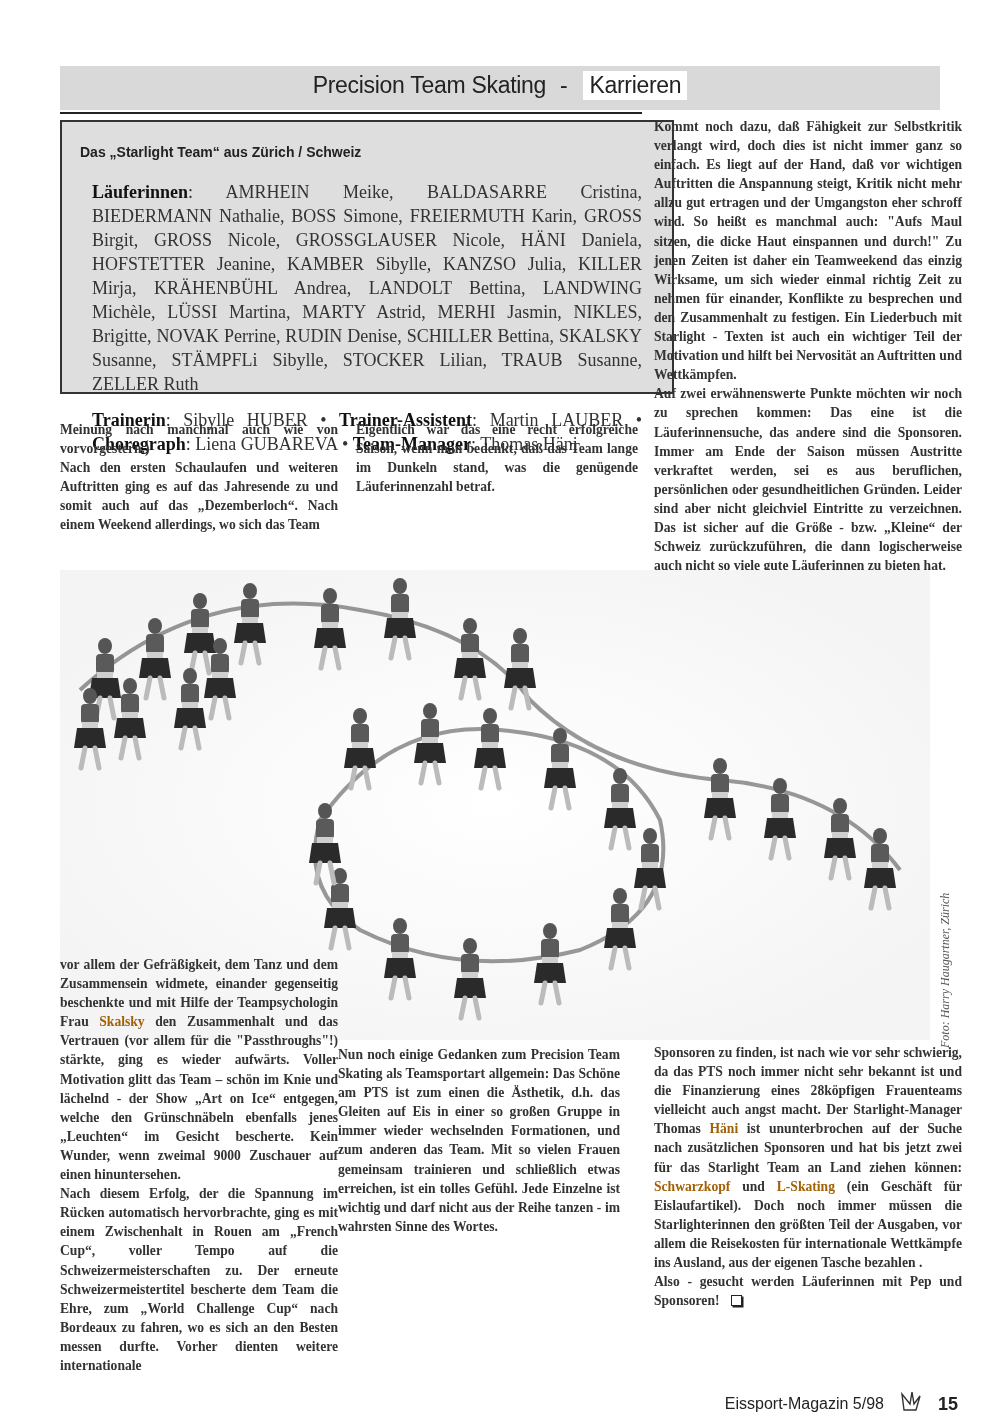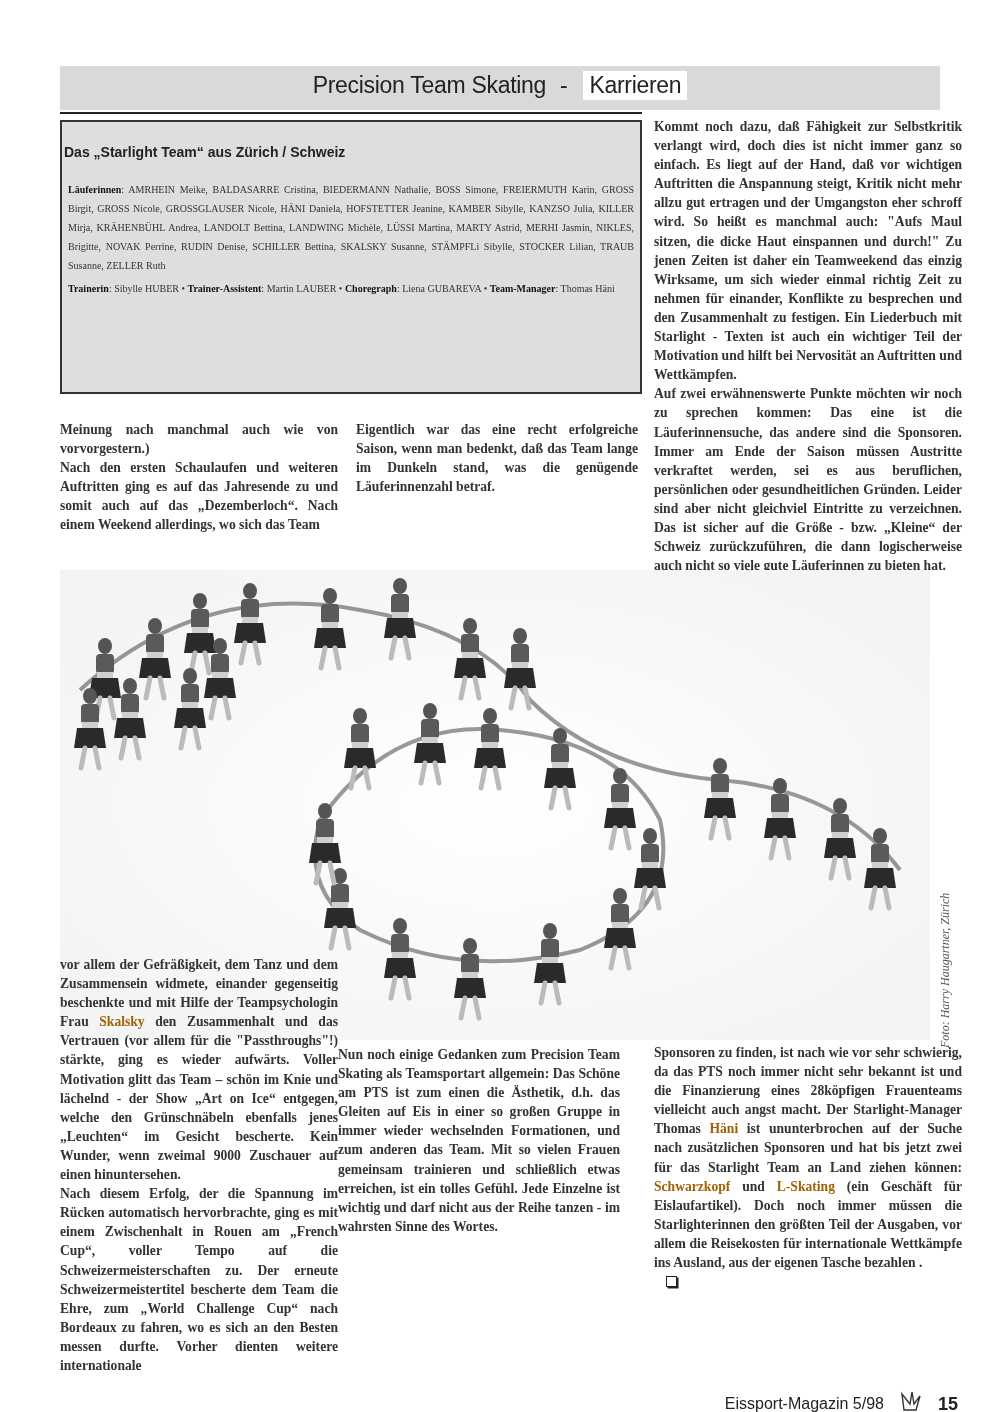--- a/index.html
+++ b/index.html
@@ -6,23 +6,23 @@
   body { width:1000px; height:1412px; background:#ffffff; position:relative; overflow:hidden;
          font-family:"Liberation Serif", serif; color:#222; }
   .header-bar { position:absolute; left:60px; top:66px; width:880px; height:44px; background:#d9d9d9; }
   .header-title { position:absolute; left:0; right:0; top:6px; text-align:center; font-family:"Liberation Sans", sans-serif;
                   font-size:23px; color:#222; letter-spacing:-0.3px; }
   .header-title .sec { background:#ffffff; padding:1px 6px 2px 6px; margin-left:16px; }
   .header-title .dash { margin-left:14px; }
   .header-rule { position:absolute; left:60px; top:112px; width:582px; height:2px; background:#222; }
 
   .infobox { position:absolute; left:60px; top:120px; width:574px; height:270px; background:#dedede;
-             border:2px solid #333; padding:0 2px; box-sizing:content-box; }
+             border:2px solid #333; padding:0 18px; box-sizing:content-box; }
   .infobox h2 { font-family:"Liberation Sans", sans-serif; font-size:14px; font-weight:bold; margin:22px 0 20px 0; color:#222; }
-  .infobox p { margin:4px; font-size:10px; line-height:19px; text-align:justify; color:#333; }
+  .infobox p { margin:12px; font-size:18px; line-height:24px; text-align:justify; color:#333; }
   .infobox b { color:#111; }
 
   .col { position:absolute; font-size:13.6px; line-height:19.1px; text-align:justify; color:#333;font-weight:bold; }
   .col p { margin:0; }
   .col b { color:#a16207; }
 
   .c1-top { left:60px; top:420px; width:278px; }
   .c2-top { left:356px; top:420px; width:282px; }
   .c3-top { left:654px; top:117px; width:308px; }
   .c1-bot { left:60px; top:955px; width:278px; }
@@ -118,21 +118,21 @@
 
 <div class="col c1-bot">
   <p><span>vor allem der Gefräßigkeit, dem Tanz und dem Zusammensein widmete, einander gegenseitig beschenkte und mit Hilfe der Teampsychologin Frau </span><b>Skalsky</b><span> den Zusammenhalt und das Vertrauen (vor allem für die "Passthroughs"!) stärkte, ging es wieder aufwärts. Voller Motivation glitt das Team – schön im Knie und lächelnd - der Show „Art on Ice“ entgegen, welche den Grünschnäbeln ebenfalls jenes „Leuchten“ im Gesicht bescherte. Kein Wunder, wenn zweimal 9000 Zuschauer auf einen hinuntersehen.</span></p>
   <p>Nach diesem Erfolg, der die Spannung im Rücken automatisch hervorbrachte, ging es mit einem Zwischenhalt in Rouen am „French Cup“, voller Tempo auf die Schweizermeisterschaften zu. Der erneute Schweizermeistertitel bescherte dem Team die Ehre, zum „World Challenge Cup“ nach Bordeaux zu fahren, wo es sich an den Besten messen durfte. Vorher dienten weitere internationale</p>
 </div>
 <div class="col c2-bot">
   <p>Nun noch einige Gedanken zum Precision Team Skating als Teamsportart allgemein: Das Schöne am PTS ist zum einen die Ästhetik, d.h. das Gleiten auf Eis in einer so großen Gruppe in immer wieder wechselnden Formationen, und zum anderen das Team. Mit so vielen Frauen gemeinsam trainieren und schließlich etwas erreichen, ist ein tolles Gefühl. Jede Einzelne ist wichtig und darf nicht aus der Reihe tanzen - im wahrsten Sinne des Wortes.</p>
 </div>
 <div class="col c3-bot">
   <p><span>Sponsoren zu finden, ist nach wie vor sehr schwierig, da das PTS noch immer nicht sehr bekannt ist und die Finanzierung eines 28köpfigen Frauenteams vielleicht auch angst macht. Der Starlight-Manager Thomas </span><b>Häni</b><span> ist ununterbrochen auf der Suche nach zusätzlichen Sponsoren und hat bis jetzt zwei für das Starlight Team an Land ziehen können: </span><b>Schwarzkopf</b><span> und </span><b>L-Skating</b><span> (ein Geschäft für Eislaufartikel). Doch noch immer müssen die Starlighterinnen den größten Teil der Ausgaben, vor allem die Reisekosten für internationale Wettkämpfe ins Ausland, aus der eigenen Tasche bezahlen .</span></p>
-  <p><span class="endmark"></span></p>
+  <p><span>Also - gesucht werden Läuferinnen mit Pep und Sponsoren!</span><span class="endmark"></span></p>
 </div>
 
 <div class="footer">
   <span>Eissport-Magazin 5/98</span>
   <svg width="26" height="28" viewBox="0 0 26 28">
     <path d="M6 20 L4 4 L12 14 L14 2 L16 14 L22 6 L18 20 Z" fill="none" stroke="#333" stroke-width="1.4"></path>
     <path d="M3 24 Q13 27 23 24" fill="none" stroke="#333" stroke-width="1.4"></path>
   </svg>
   <span class="pg">15</span>
 </div>

